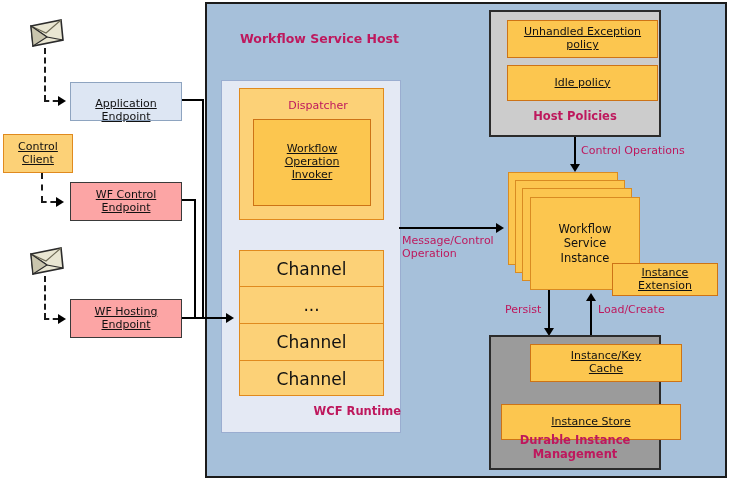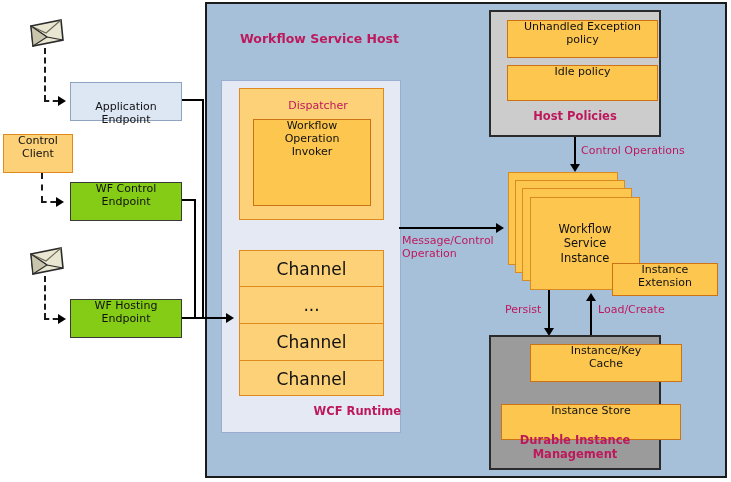--- a/index.html
+++ b/index.html
@@ -16,34 +16,36 @@
     width: 731px;
     height: 482px;
     background: #ffffff;
     overflow: hidden;
   }
   .abs { position: absolute; box-sizing: border-box; }
 
   
   .box {
     display: flex;
+    align-items: center;
     justify-content: center;
     text-align: center;
     line-height: 1.18;
     color: #111111;
     font-size: 11px;
+    text-decoration: underline;
   }
 
   
   .fill-blue-host   { background: #a6c0da; border: 2px solid #1b1b1b; }
   .fill-wcf-panel   { background: #e4e9f4; border: 1px solid #9aadd0; }
   .fill-orange      { background: #fcd177; border: 1px solid #e08a1e; }
   .fill-orange-dk   { background: #fcc64f; border: 1px solid #cd7316; }
   .fill-lightblue   { background: #dde6f3; border: 1px solid #8ea4c0; }
-  .fill-gray        { background: #84cc16; border: 1px solid #3a3a3a; }
+  .fill-gray        { background: #fca5a5; border: 1px solid #3a3a3a; }
   .fill-gray-lt     { background: #cccccc; border: 2px solid #2b2b2b; }
   .fill-gray-dk     { background: #9b9b9b; border: 2px solid #2b2b2b; }
 
   .bold { font-weight: bold; }
 
   
   .label {
     font-size: 11px;
     color: #be185d;
     line-height: 1.2;

